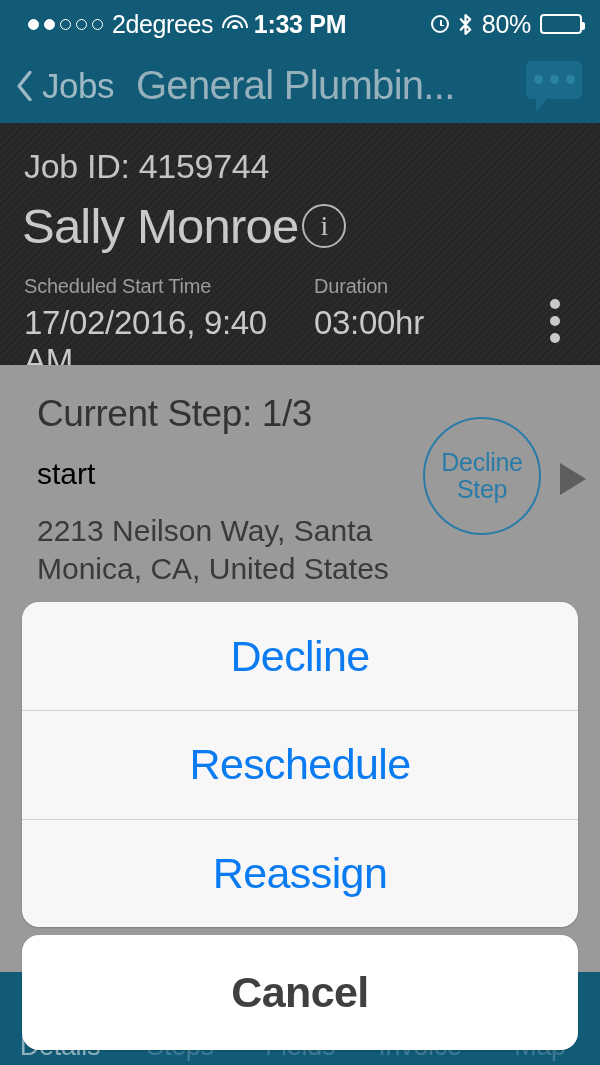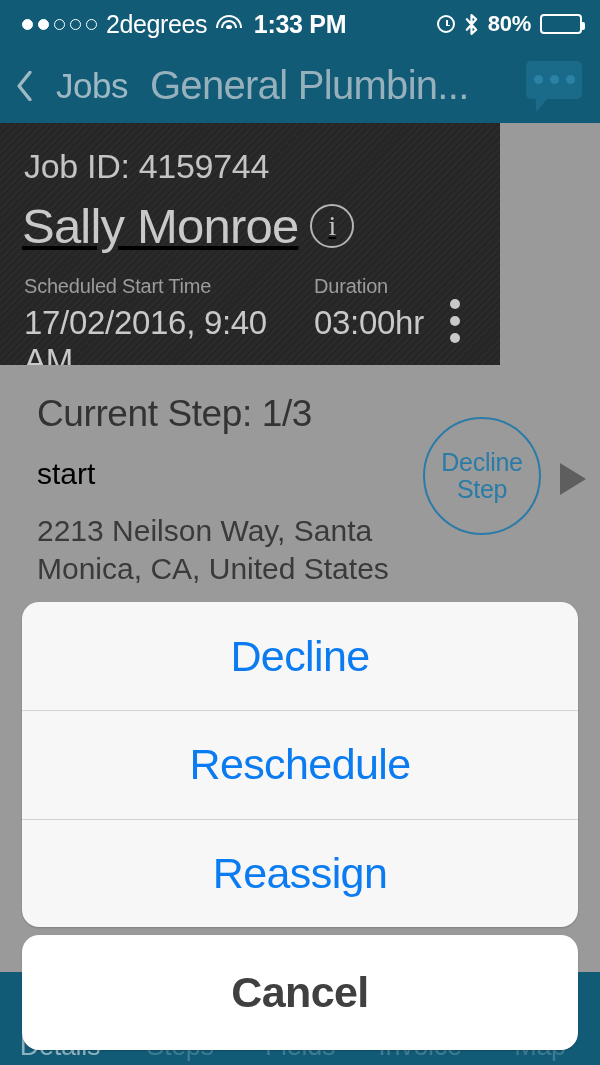--- a/index.html
+++ b/index.html
@@ -10,63 +10,63 @@
     overflow:hidden;
   }
   #screen { position:relative; width:600px; height:1065px; overflow:hidden; background:#9a9a9a; }
 
   
   .statusbar {
     position:absolute; top:0; left:0; width:600px; height:48px;
     background:#115b77; color:#ffffff;
     display:flex; align-items:center;
   }
-  .sb-left { display:flex; align-items:center; gap:9px; padding-left:22px; flex:0 0 auto; }
+  .sb-left { display:flex; align-items:center; gap:9px; padding-left:28px; flex:0 0 auto; }
   .sig-dots { display:flex; align-items:center; gap:5px; }
   .sig-dots i { display:block; width:11px; height:11px; border-radius:50%; border:1.6px solid #fff; }
   .sig-dots i.on { background:#fff; }
   .carrier { font-size:25px; letter-spacing:-0.4px; }
   .wifi { position:relative; width:26px; height:19px; }
   .wifi span { position:absolute; left:50%; transform:translateX(-50%); border:2.4px solid #fff; border-bottom:none; border-radius:50% 50% 0 0 / 100% 100% 0 0; }
   .wifi .a { width:26px; height:13px; top:0; }
   .wifi .b { width:16px; height:8px; top:5px; }
   .wifi .c { width:6px;  height:4px; top:10px; border-radius:50%; background:#fff; border:none; }
   .sb-center { position:absolute; left:0; right:0; text-align:center; font-size:25px; font-weight:bold; letter-spacing:-0.3px; }
   .sb-right { margin-left:auto; display:flex; align-items:center; gap:9px; padding-right:18px; position:relative; z-index:2; }
   .alarm { position:relative; width:18px; height:18px; border:2.2px solid #fff; border-radius:50%; }
   .alarm::before { content:""; position:absolute; left:50%; top:3px; width:1.8px; height:6px; background:#fff; transform-origin:bottom; }
   .alarm::after { content:""; position:absolute; left:50%; top:7.5px; width:4.5px; height:1.8px; background:#fff; }
   .bt { width:15px; height:21px; }
-  .batt-pct { font-size:22px; font-weight:bold; letter-spacing:-0.3px; }
+  .batt-pct { font-size:25px; font-weight:normal; letter-spacing:-0.3px; }
   .batt { position:relative; width:42px; height:20px; border:2px solid #fff; border-radius:4px; padding:2px; }
   .batt-fill { height:100%; background:#fff; border-radius:1.5px; }
   .batt::after { content:""; position:absolute; right:-5px; top:6px; width:3px; height:8px; background:#fff; border-radius:0 2px 2px 0; }
 
   
   .navbar {
     position:absolute; top:48px; left:0; width:600px; height:75px;
     background:#115b77; display:flex; align-items:center;
   }
-  .back-btn { display:flex; align-items:center; gap:23px; padding-left:16px; color:#9fb9c4; cursor:pointer; }
+  .back-btn { display:flex; align-items:center; gap:9px; padding-left:16px; color:#9fb9c4; cursor:pointer; }
   .chev { width:17px; height:30px; }
   .back-label { font-size:35px; letter-spacing:-0.5px; color:#9fb9c4; }
   .nav-title { margin-left:22px; font-size:40px; letter-spacing:-0.7px; color:#96b0bc; white-space:nowrap; }
   .chat-btn { position:absolute; right:18px; top:50%; transform:translateY(-50%); width:56px; height:50px; cursor:pointer; }
   .bubble { position:relative; width:56px; height:38px; background:#1a6a89; border-radius:5px; display:flex; align-items:center; justify-content:center; gap:7px; }
   .bubble i { width:9px; height:9px; border-radius:50%; background:#2a82a4; }
   .bubble::after { content:""; position:absolute; left:10px; bottom:-13px; border-left:11px solid #1a6a89; border-bottom:13px solid transparent; }
 
   
   .jobheader {
-    position:absolute; top:123px; left:0; width:500px; height:242px;
+    position:absolute; top:123px; left:0; width:600px; height:242px;
     background:#262626;
     background-image:repeating-linear-gradient(135deg, rgba(255,255,255,0.022) 0 2px, rgba(0,0,0,0) 2px 5px);
   }
   .job-id { position:absolute; left:24px; top:24px; font-size:34px; color:#c4c4c4; letter-spacing:-0.3px; }
-  .cust-row { position:absolute; left:22px; top:75px; display:flex; align-items:center; gap:12px;text-decoration:underline; }
+  .cust-row { position:absolute; left:22px; top:75px; display:flex; align-items:center; gap:4px; }
   .cust-name { font-size:49px; color:#c9c9c9; letter-spacing:-0.8px; }
   .info-ic { width:44px; height:44px; border:2.5px solid #b5b5b5; border-radius:50%; display:flex; align-items:center; justify-content:center; color:#c4c4c4; font-size:28px; font-family:"Liberation Serif", serif; cursor:pointer; }
   .meta { position:absolute; left:24px; top:152px; }
   .meta-labels, .meta-values { display:flex; }
   .meta-labels { font-size:20px; color:#9c9c9c; letter-spacing:-0.2px; }
   .meta-values { font-size:33px; color:#c9c9c9; letter-spacing:-0.3px; margin-top:6px; }
   .m-start { width:290px; }
   .kebab { position:absolute; right:40px; top:176px; display:flex; flex-direction:column; gap:7px; cursor:pointer; }
   .kebab i { width:10px; height:10px; border-radius:50%; background:#c9c9c9; display:block; }
 

